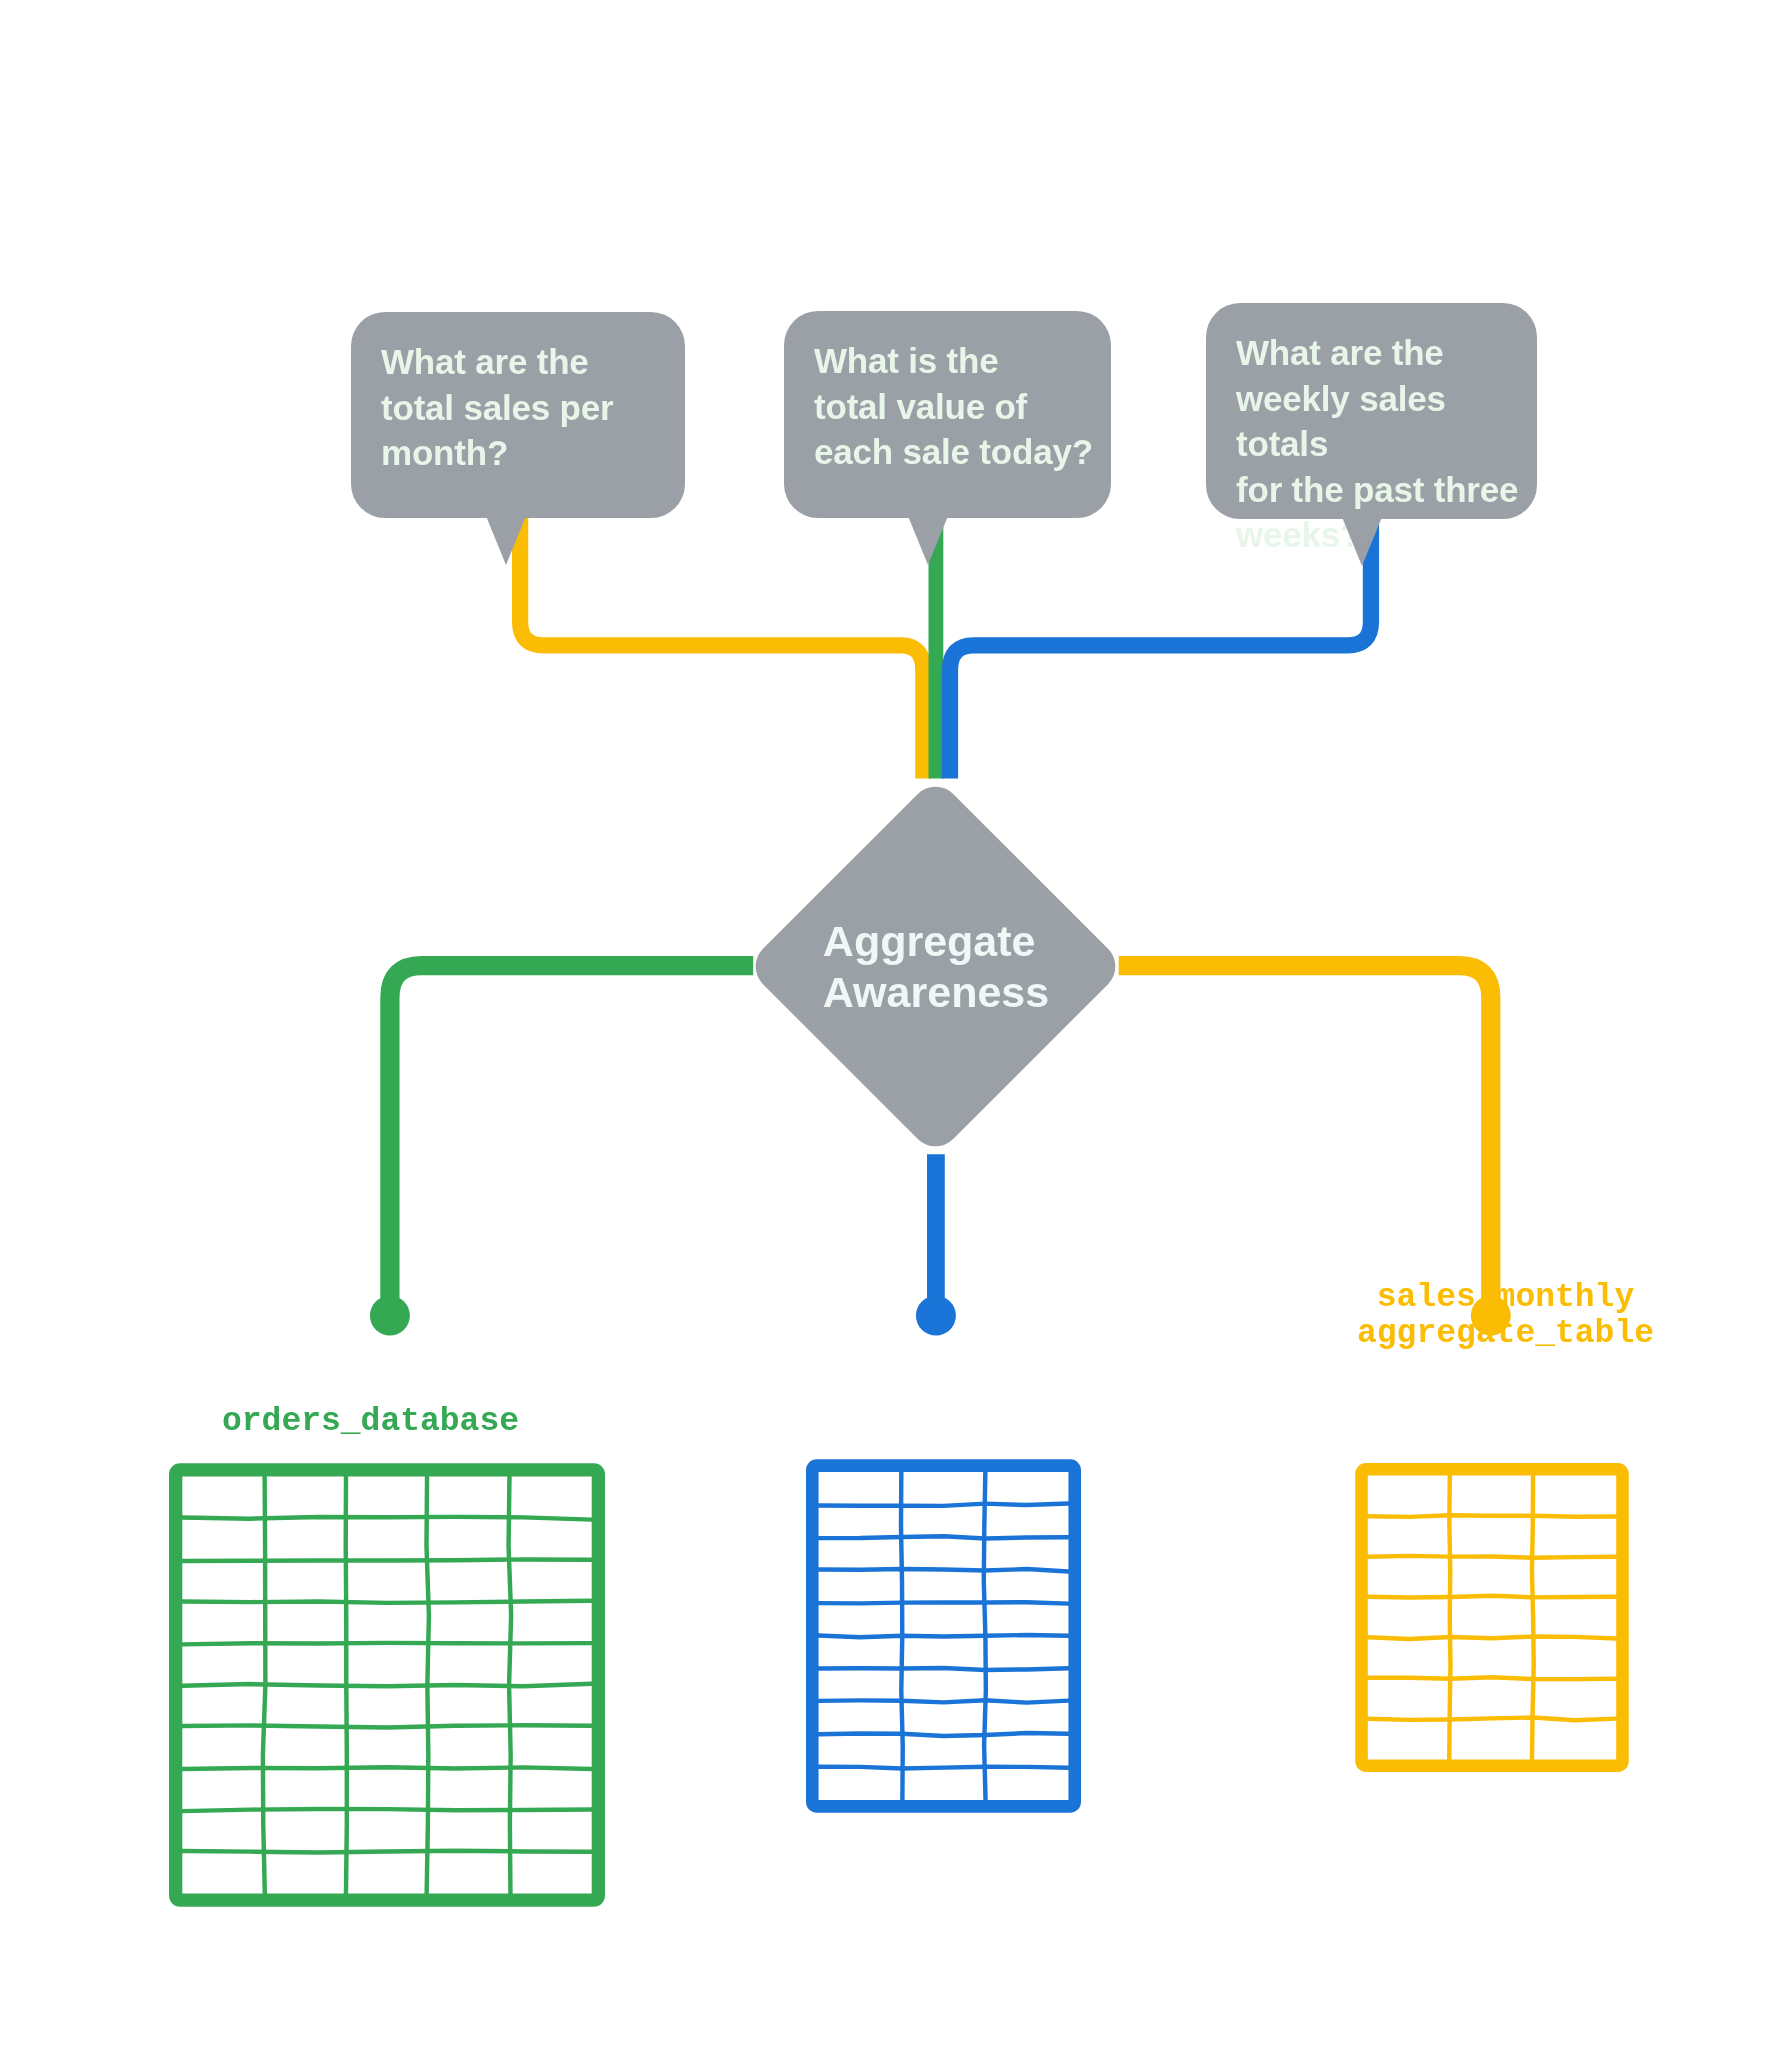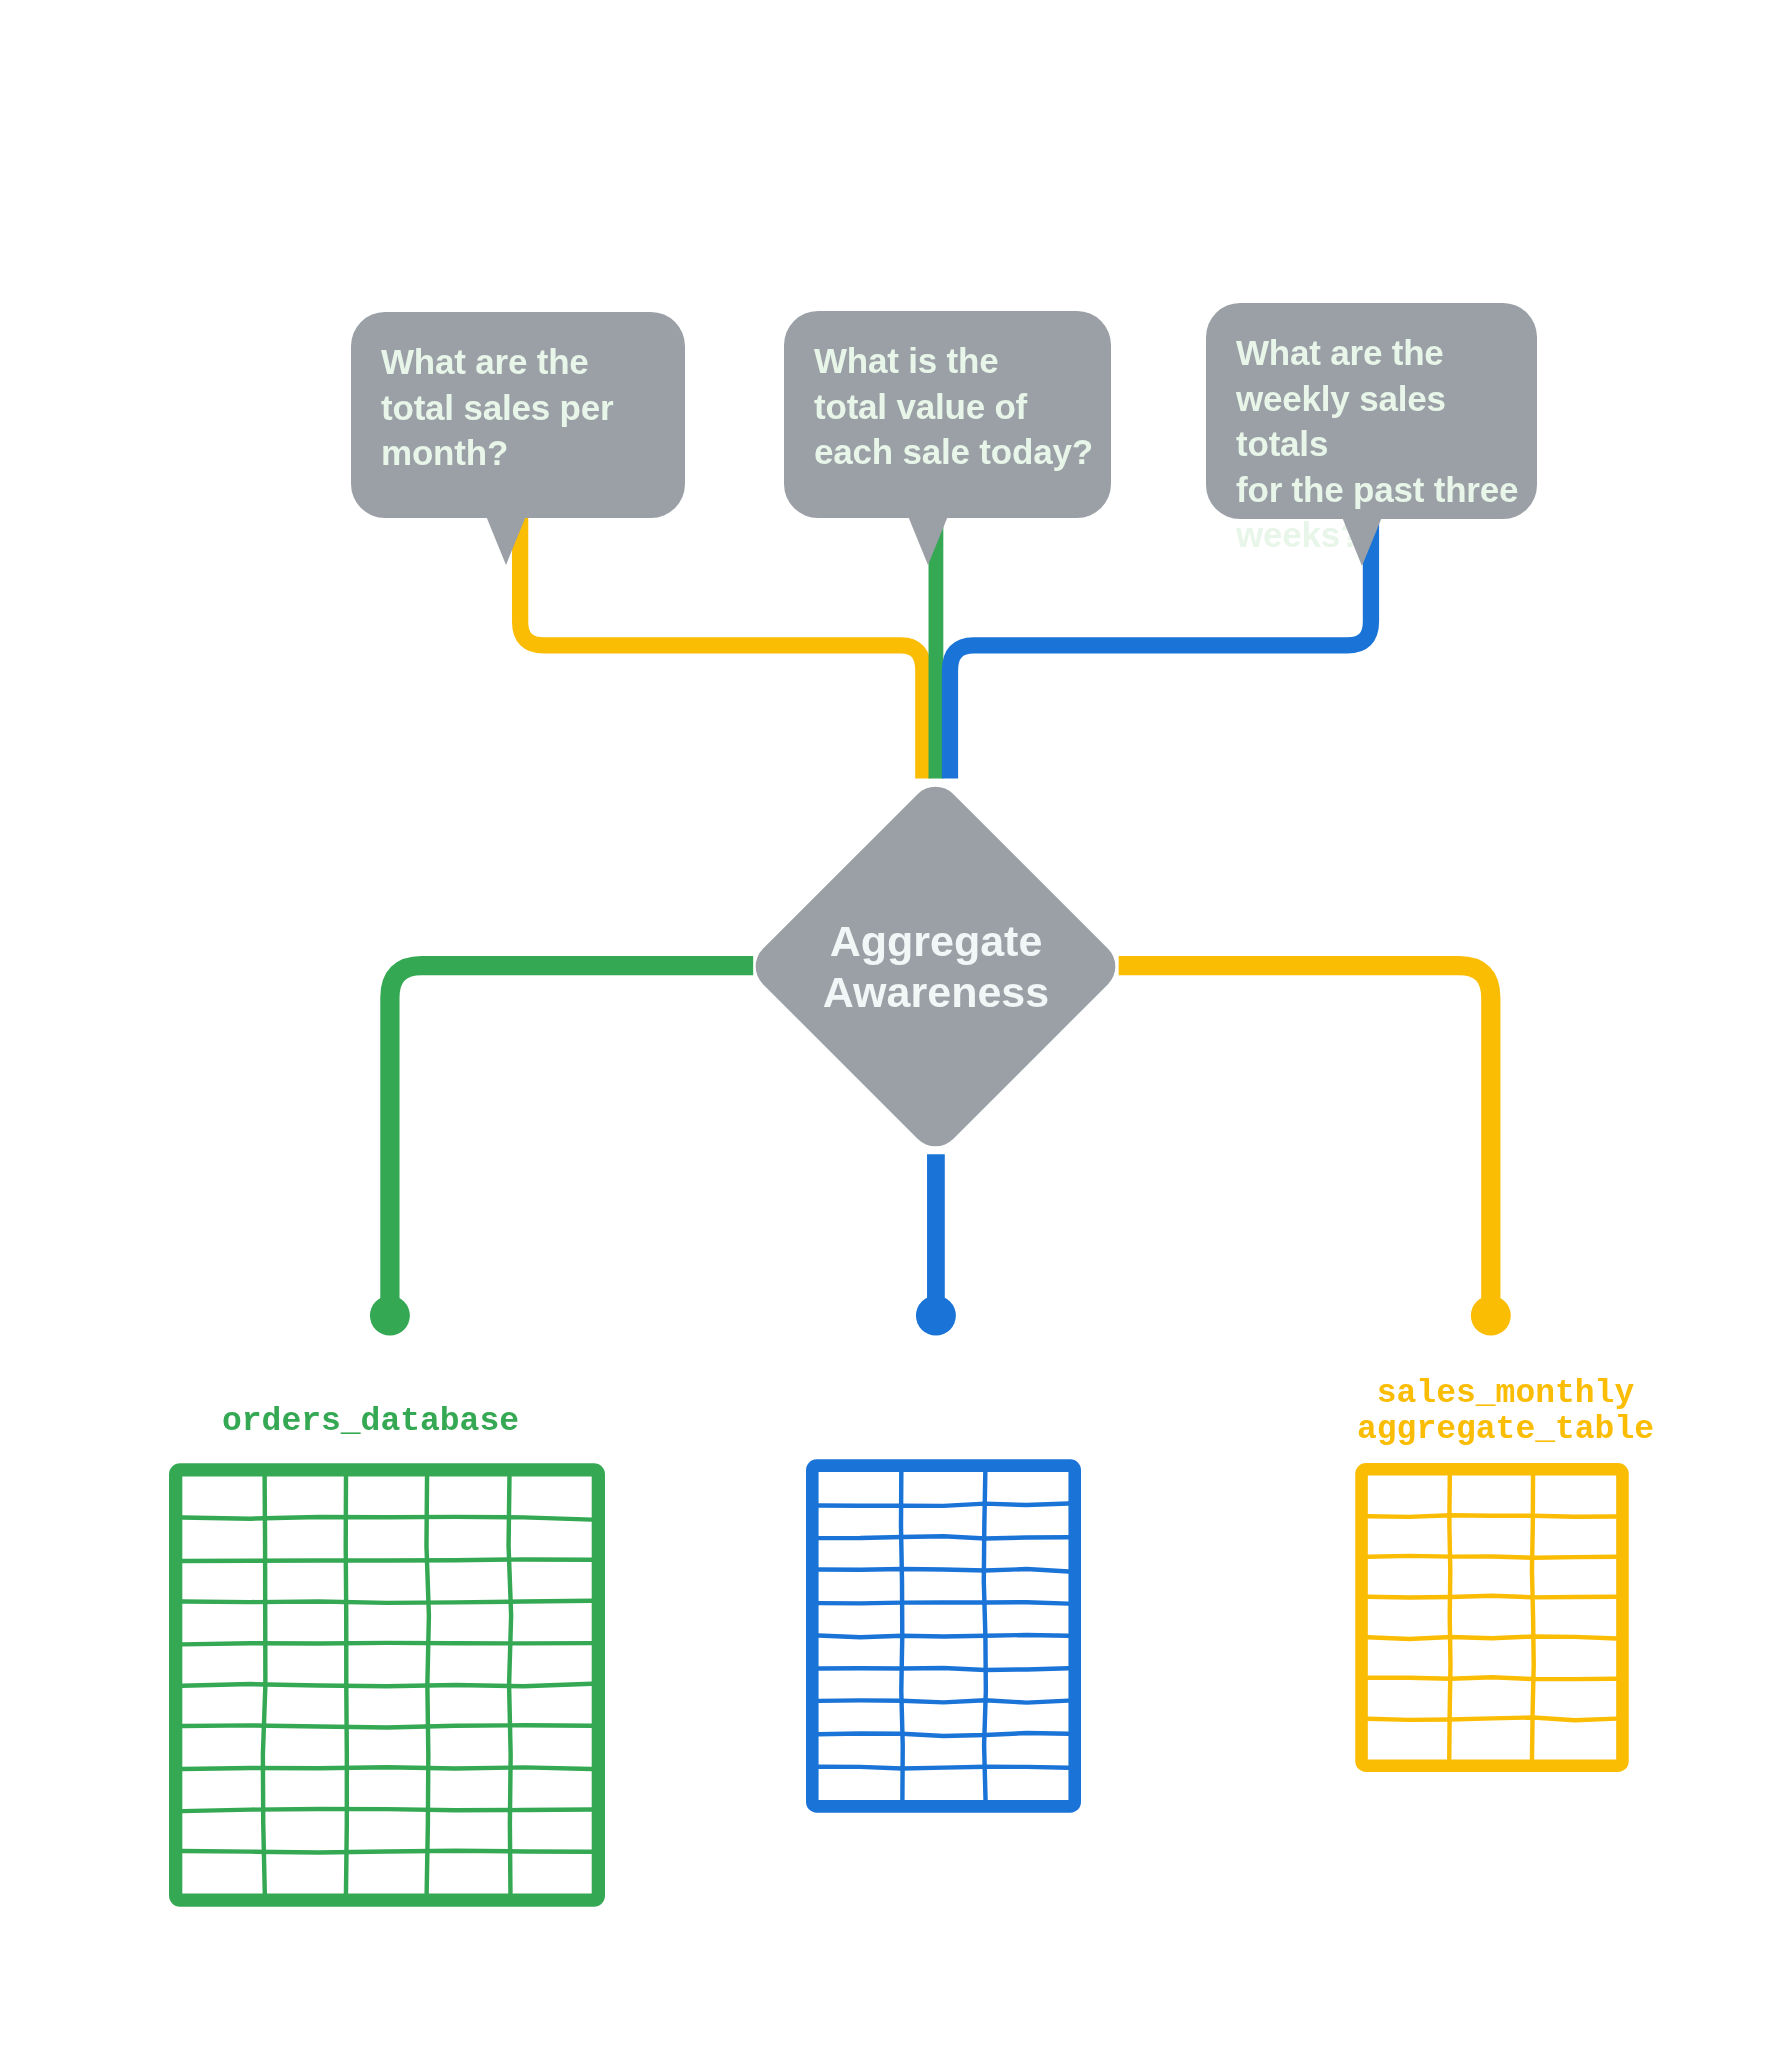--- a/index.html
+++ b/index.html
@@ -80,42 +80,41 @@
     border-radius: 25px;
     transform: rotate(45deg);
   }
   #diamond-label {
     position: absolute;
     left: 0; top: 0;
     width: 380px; height: 391px;
     display: flex;
     align-items: center;
     justify-content: center;
-    text-align: center;
     color: #f1f7f6;
     font-family: "Liberation Sans", sans-serif;
     font-weight: bold;
     font-size: 43px;
     line-height: 1.18;
     white-space: pre-line;
   }
 
   
   .tbl-caption {
     position: absolute;
     text-align: center;
     font-family: "Liberation Mono", monospace;
     font-weight: bold;
     font-size: 33px;
     line-height: 1.1;
     white-space: pre-line;
   }
   #cap-green  { left: 141px;  top: 1404px; width: 459px; color: #34a853; }
   #cap-blue   { left: 747px; top: 1360px; width: 377px; color: #1a73d6; }
-  #cap-yellow { left: 1317px; top: 1376px; width: 377px; color: #fbbc04; }
+  #cap-yellow { left: 1317px; top: 1280px; width: 377px; color: #fbbc04; }
 
   
   .tbl { position: absolute; }
   #tbl-green  { left: 169px;  top: 1463px; width: 436px;  height: 444px; }
   #tbl-blue   { left: 806px; top: 1459px; width: 275px;  height: 354px; }
   #tbl-yellow { left: 1355px; top: 1463px; width: 274px;  height: 309px; }
 </style>
 </head>
 <body>
 

